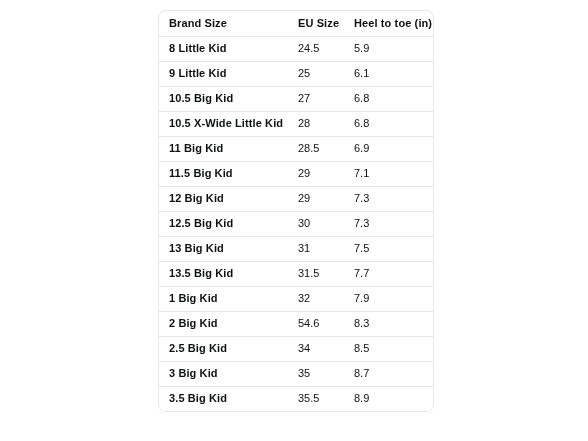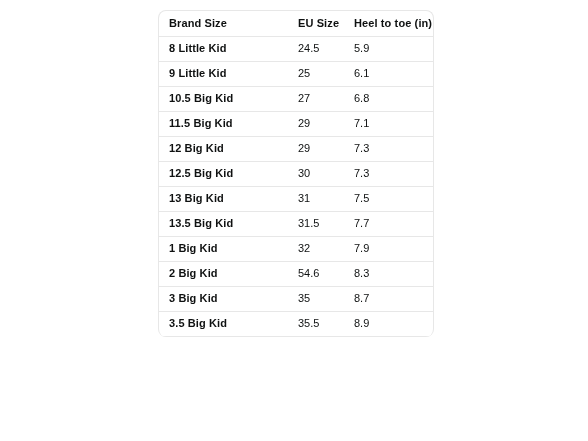--- a/index.html
+++ b/index.html
@@ -113,20 +113,30 @@
           <td class="cell-brand">9 Little Kid</td>
           <td class="cell-eu">25</td>
           <td class="cell-heel">6.1</td>
         </tr>
         <tr>
           <td class="cell-brand">10.5 Big Kid</td>
           <td class="cell-eu">27</td>
           <td class="cell-heel">6.8</td>
         </tr>
         <tr>
+          <td class="cell-brand">10.5 X-Wide Little Kid</td>
+          <td class="cell-eu">28</td>
+          <td class="cell-heel">6.8</td>
+        </tr>
+        <tr>
+          <td class="cell-brand">11 Big Kid</td>
+          <td class="cell-eu">28.5</td>
+          <td class="cell-heel">6.9</td>
+        </tr>
+        <tr>
           <td class="cell-brand">11.5 Big Kid</td>
           <td class="cell-eu">29</td>
           <td class="cell-heel">7.1</td>
         </tr>
         <tr>
           <td class="cell-brand">12 Big Kid</td>
           <td class="cell-eu">29</td>
           <td class="cell-heel">7.3</td>
         </tr>
         <tr>
@@ -148,20 +158,25 @@
           <td class="cell-brand">1 Big Kid</td>
           <td class="cell-eu">32</td>
           <td class="cell-heel">7.9</td>
         </tr>
         <tr>
           <td class="cell-brand">2 Big Kid</td>
           <td class="cell-eu">54.6</td>
           <td class="cell-heel">8.3</td>
         </tr>
         <tr>
+          <td class="cell-brand">2.5 Big Kid</td>
+          <td class="cell-eu">34</td>
+          <td class="cell-heel">8.5</td>
+        </tr>
+        <tr>
           <td class="cell-brand">3 Big Kid</td>
           <td class="cell-eu">35</td>
           <td class="cell-heel">8.7</td>
         </tr>
         <tr>
           <td class="cell-brand">3.5 Big Kid</td>
           <td class="cell-eu">35.5</td>
           <td class="cell-heel">8.9</td>
         </tr>
       </tbody>

